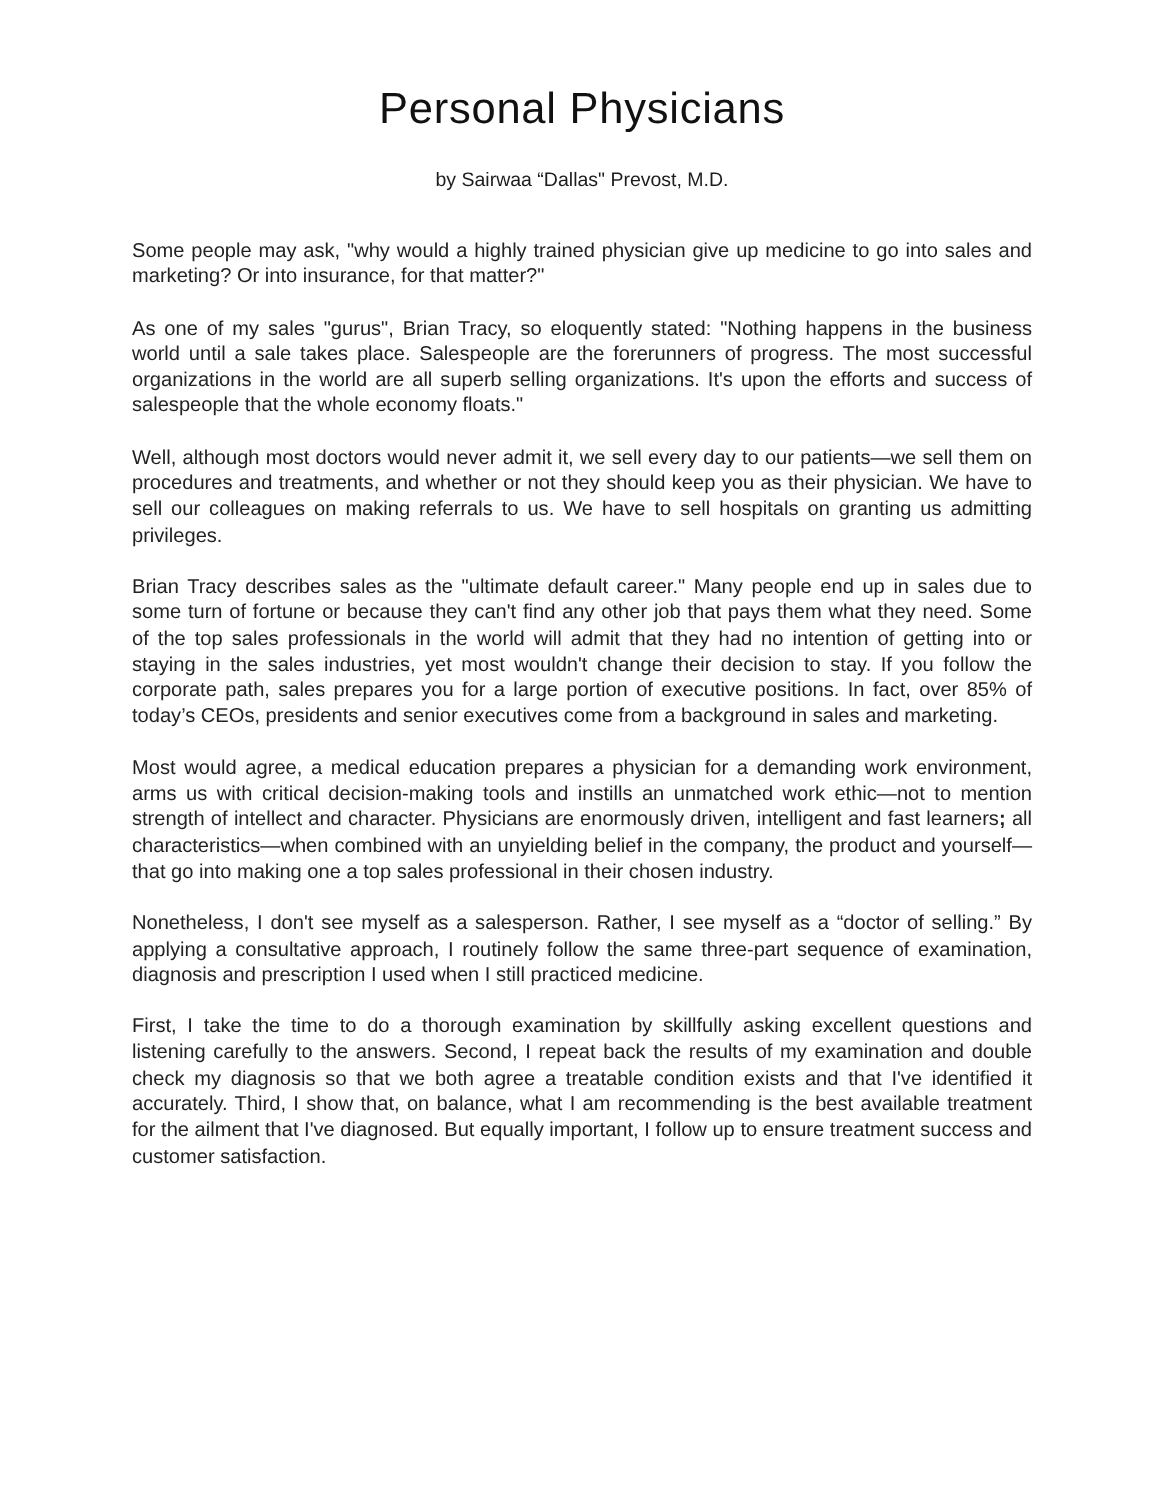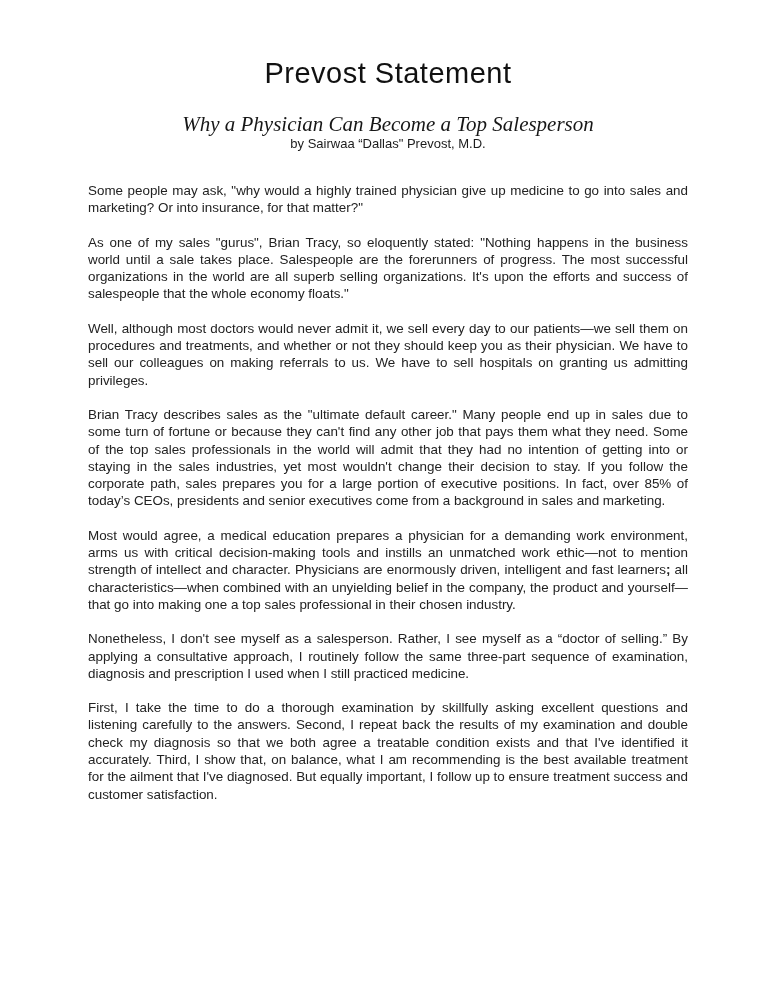--- a/index.html
+++ b/index.html
@@ -58,23 +58,22 @@
   .body-text p .b {
     font-weight: 700;
   }
 </style>
 </head>
 <body>
 
 <div class="page">
   <div class="content">
 
-    <h1 class="doc-title">Prevost Statement</h1>
+    <h1 class="doc-title">Personal Physicians</h1>
 
-    <h2 class="doc-subtitle">Why a Physician Can Become a Top Salesperson</h2>
 
     <div class="doc-byline">by Sairwaa “Dallas" Prevost, M.D.</div>
 
     <div class="body-text">
 
       <p>
         <span>Some people may ask, "why would a highly trained physician give up medicine to go into sales and marketing? Or into insurance, for that matter?"</span>
       </p>
 
       <p>

